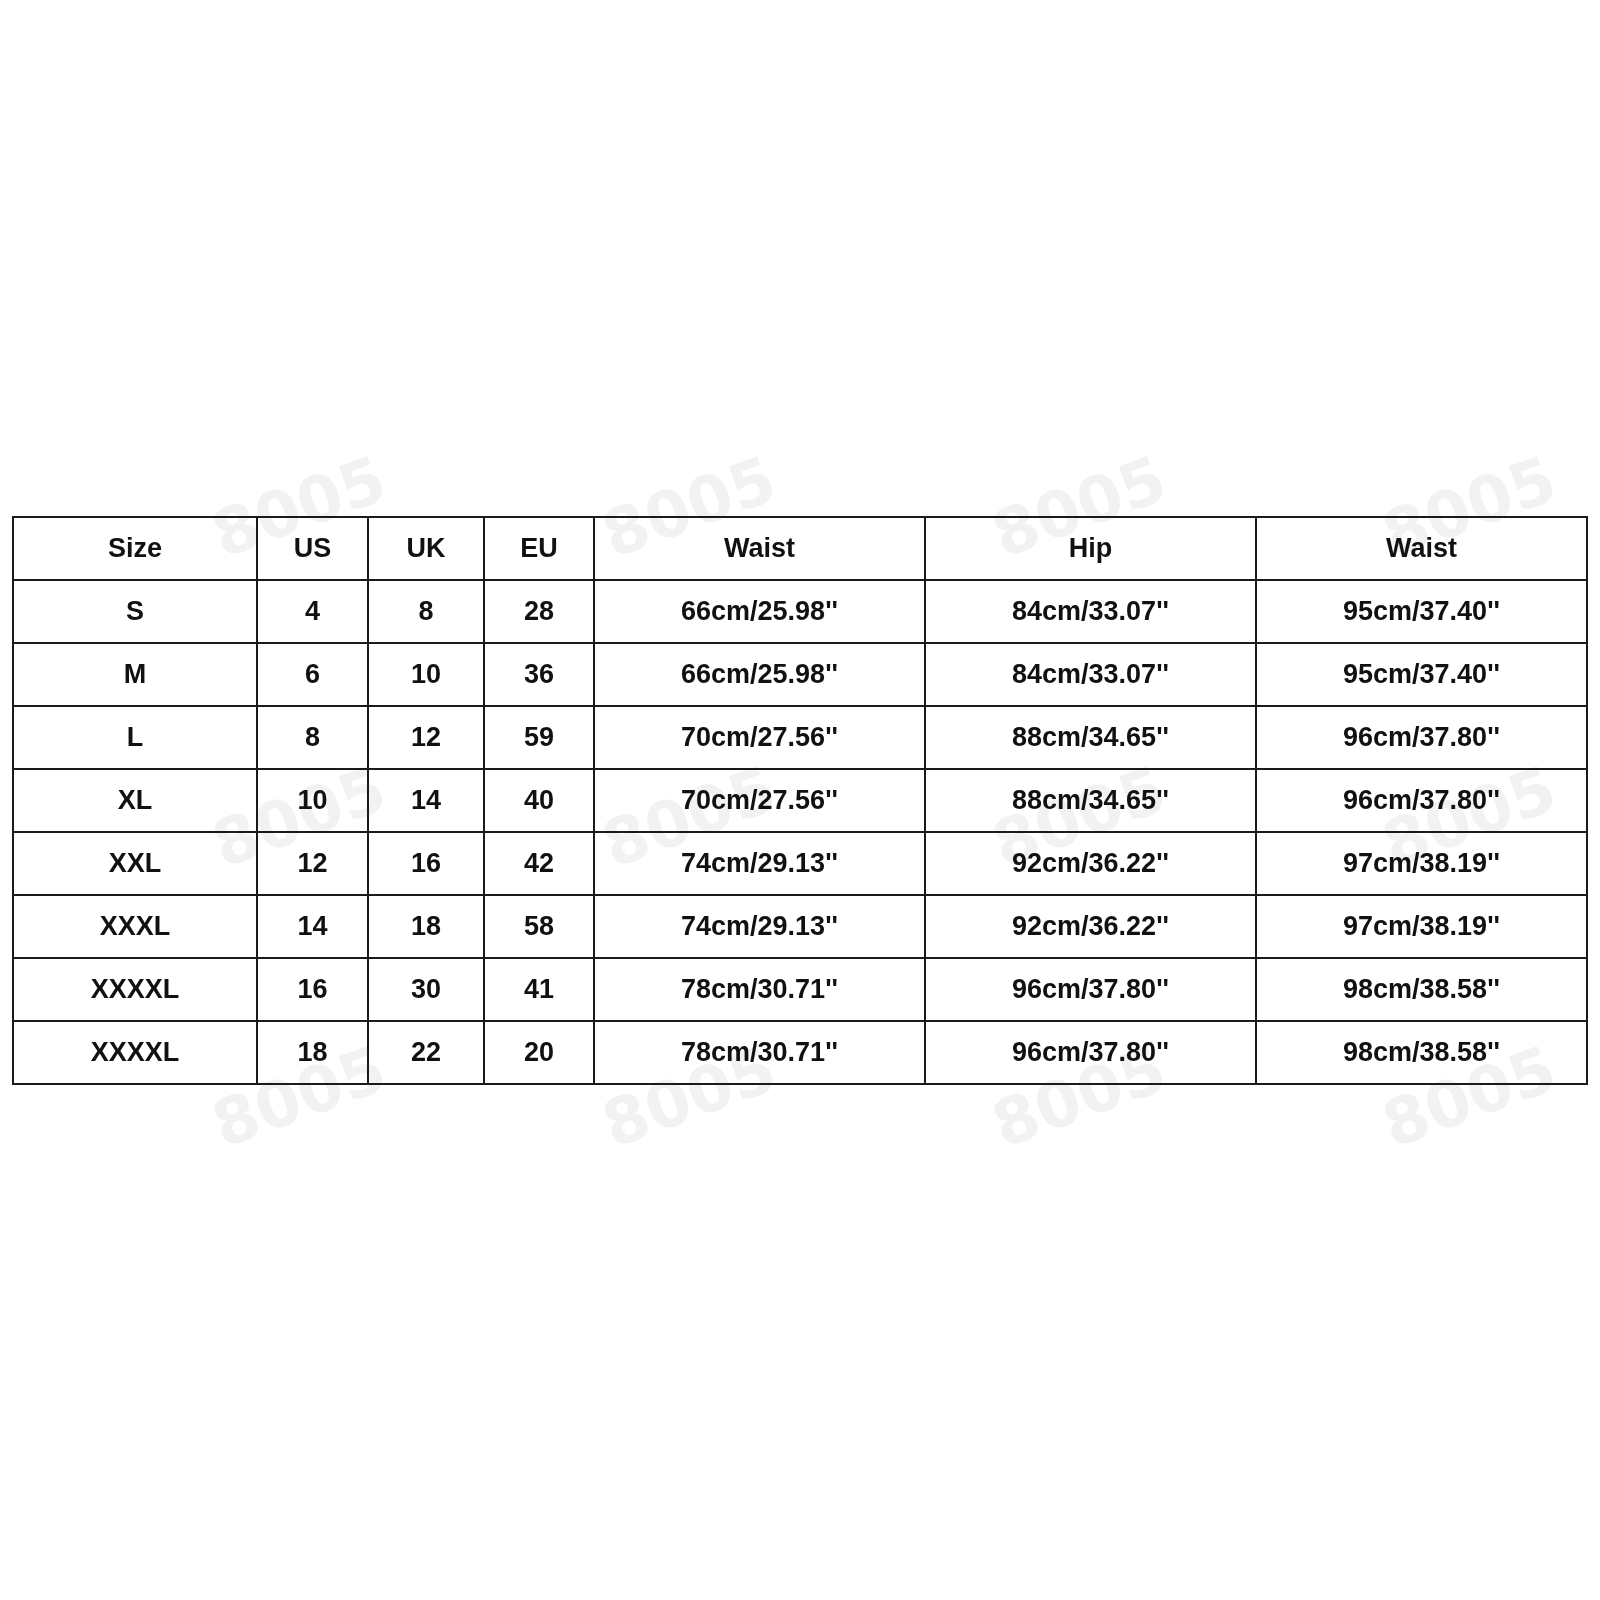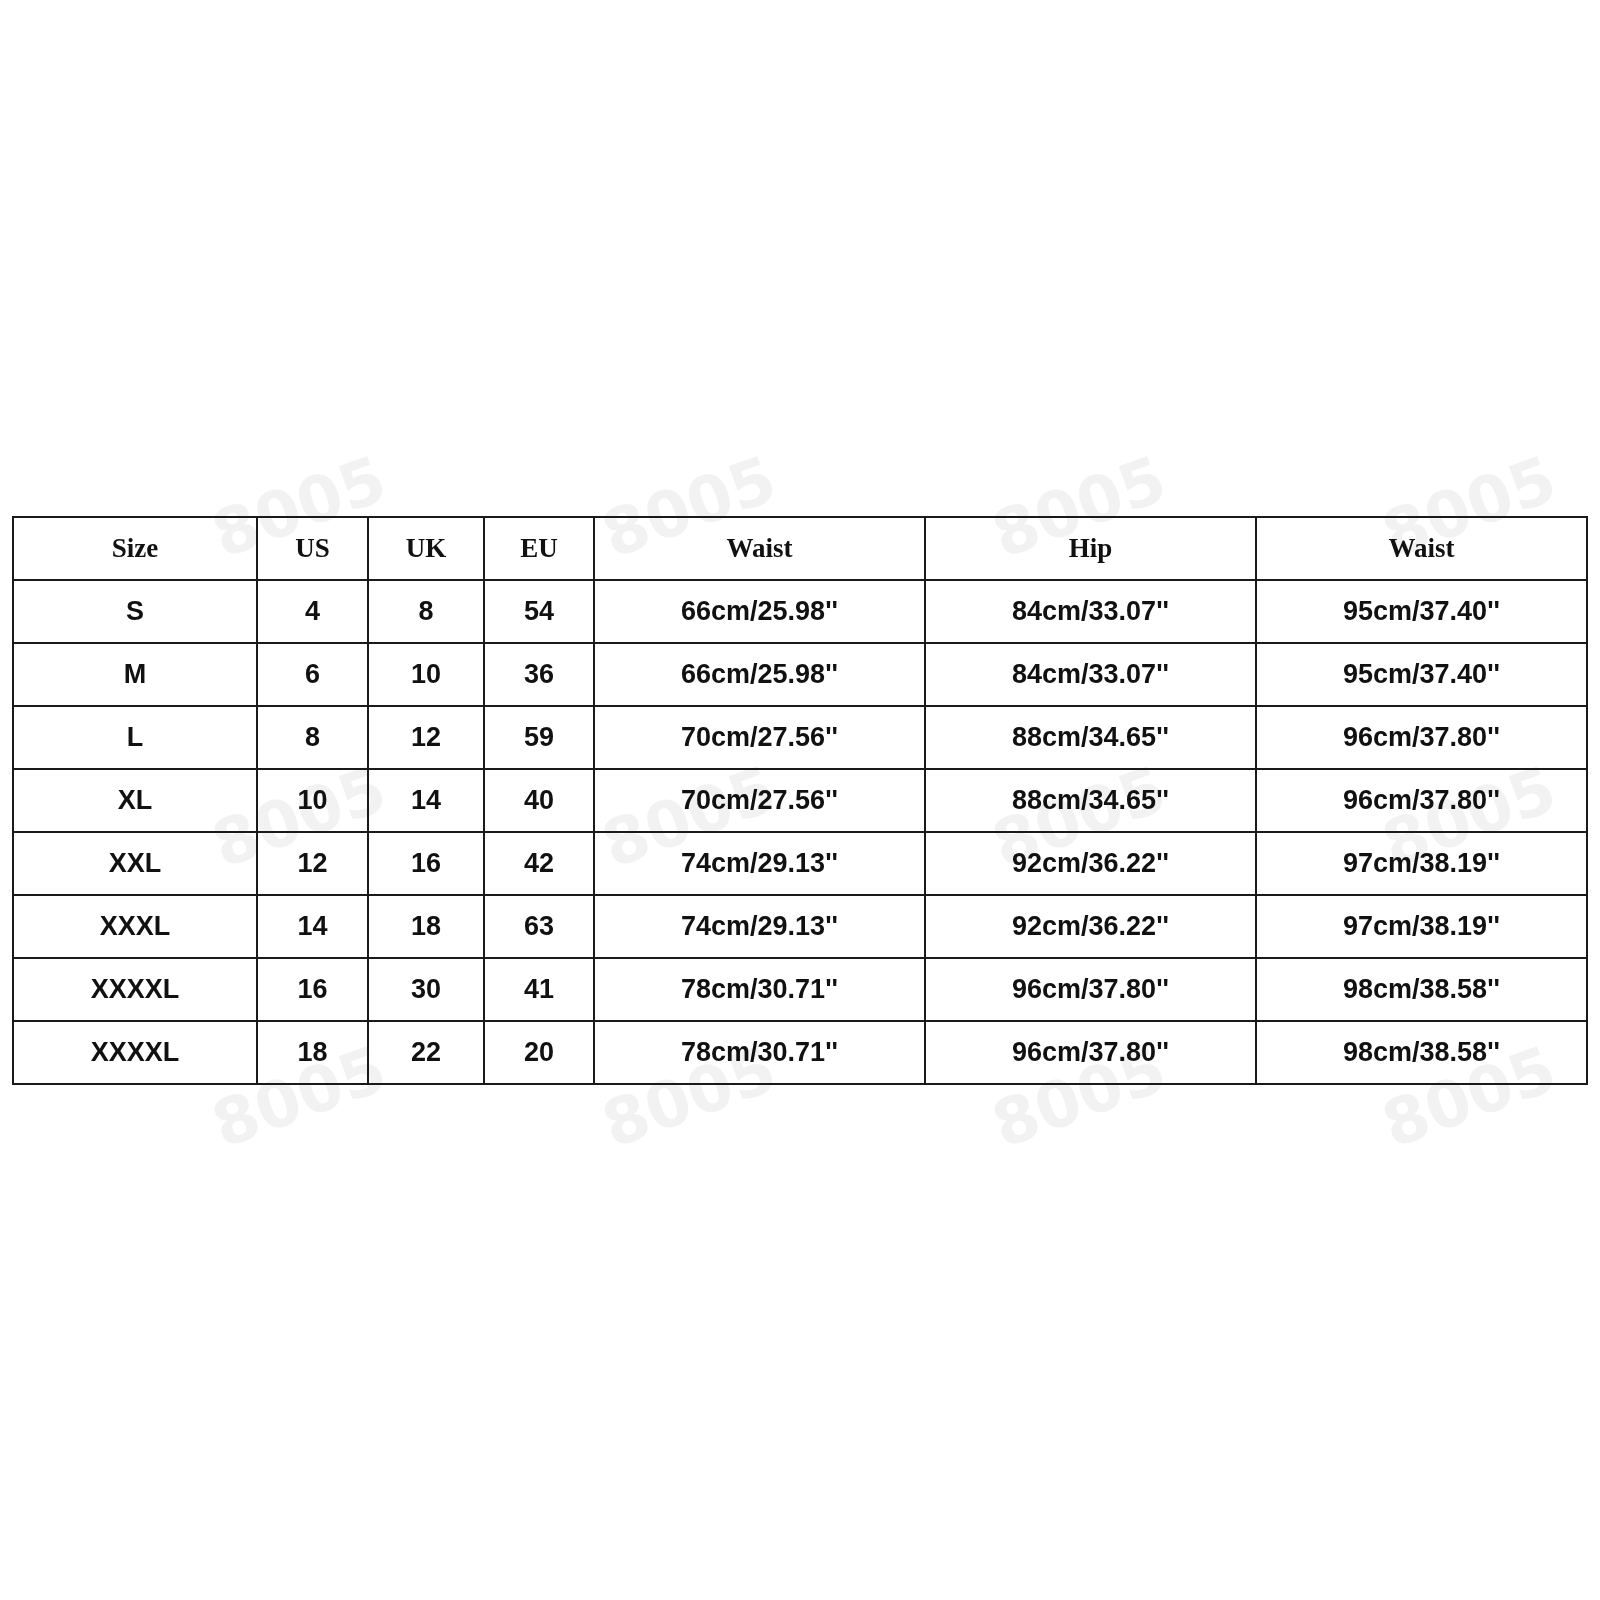--- a/index.html
+++ b/index.html
@@ -43,21 +43,20 @@
       padding: 0;
       text-align: center;
       vertical-align: middle;
       font-size: 27px;
       font-weight: bold;
       color: #111111;
       letter-spacing: 0px;
     }
     table.size-chart th {
       font-weight: bold;
-      font-family: Liberation Serif, serif;
     }
   </style>
 </head>
 <body>
 
 <div class="watermark" style="left:210px; top:470px;">8005</div>
 <div class="watermark" style="left:600px; top:470px;">8005</div>
 <div class="watermark" style="left:990px; top:470px;">8005</div>
 <div class="watermark" style="left:1380px; top:470px;">8005</div>
 <div class="watermark" style="left:210px; top:780px;">8005</div>
@@ -88,21 +87,21 @@
       <th>Waist</th>
       <th>Hip</th>
       <th>Waist</th>
     </tr>
   </thead>
   <tbody>
     <tr>
       <td>S</td>
       <td>4</td>
       <td>8</td>
-      <td>54</td>
+      <td>28</td>
       <td>66cm/25.98''</td>
       <td>84cm/33.07''</td>
       <td>95cm/37.40''</td>
     </tr>
     <tr>
       <td>M</td>
       <td>6</td>
       <td>10</td>
       <td>36</td>
       <td>66cm/25.98''</td>
@@ -133,21 +132,21 @@
       <td>16</td>
       <td>42</td>
       <td>74cm/29.13''</td>
       <td>92cm/36.22''</td>
       <td>97cm/38.19''</td>
     </tr>
     <tr>
       <td>XXXL</td>
       <td>14</td>
       <td>18</td>
-      <td>63</td>
+      <td>58</td>
       <td>74cm/29.13''</td>
       <td>92cm/36.22''</td>
       <td>97cm/38.19''</td>
     </tr>
     <tr>
       <td>XXXXL</td>
       <td>16</td>
       <td>30</td>
       <td>41</td>
       <td>78cm/30.71''</td>

